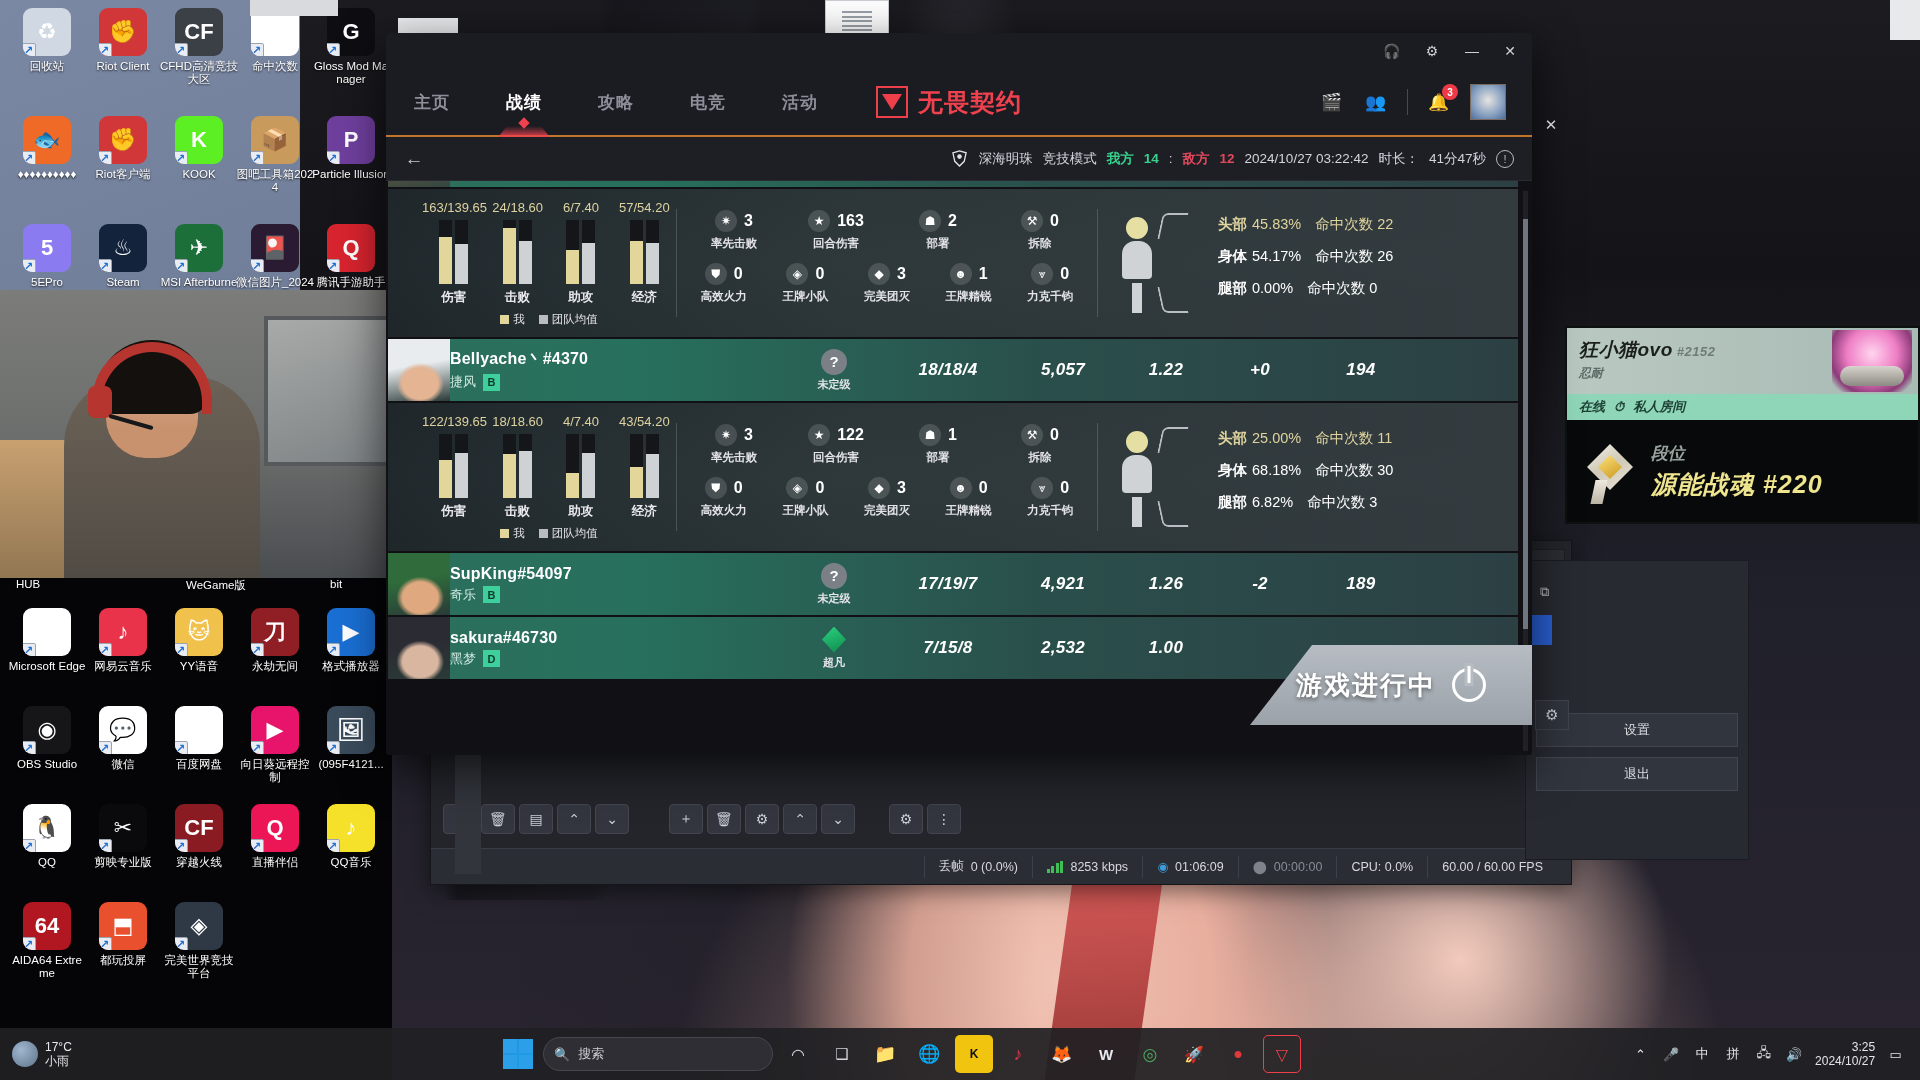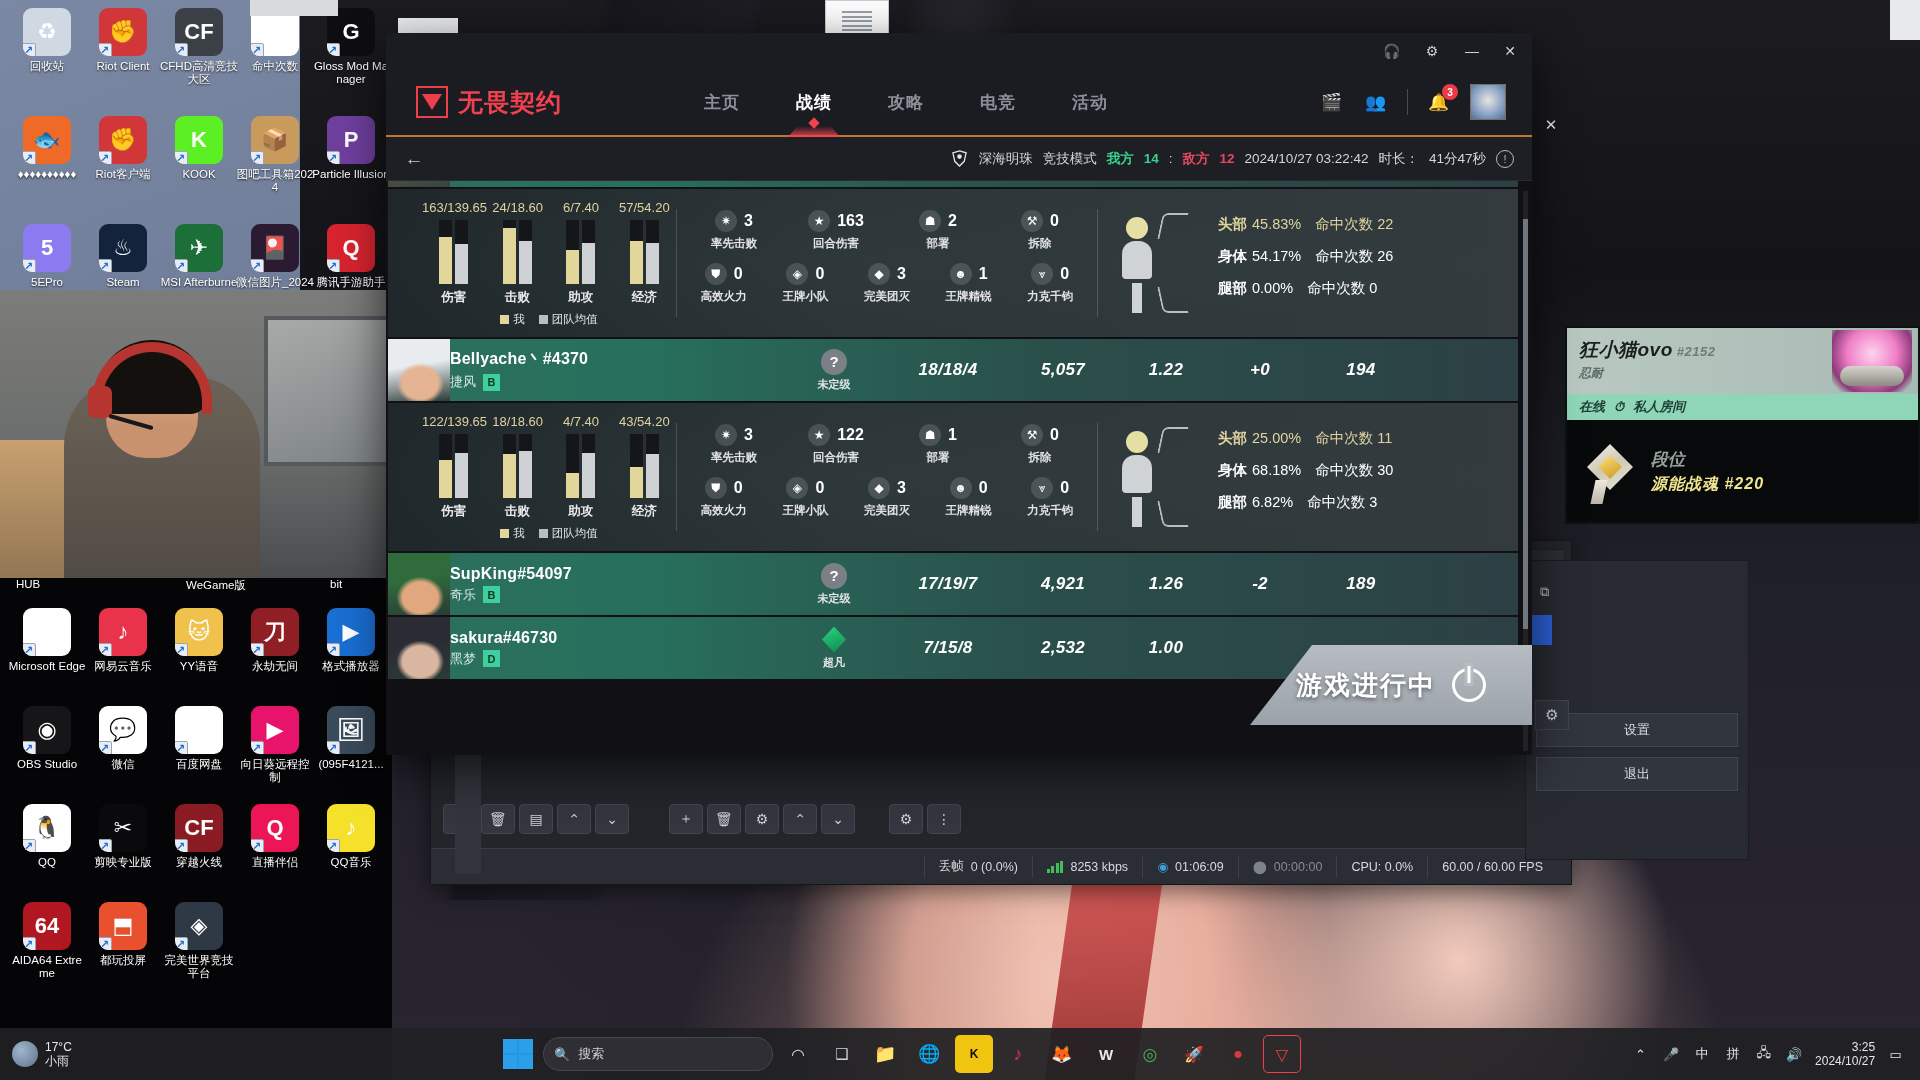--- a/index.html
+++ b/index.html
@@ -336,21 +336,21 @@
     background:linear-gradient(150deg,#f3f1ea 0%,#cfc9b6 48%,#e9e5da 100%);
   }
   #oc-emblem .c {
     position:absolute; left:15px; top:15px; width:24px; height:24px;
     clip-path:polygon(50% 0,100% 50%,50% 100%,0 50%);
     background:linear-gradient(150deg,#ffe27a,#c9971f);
   }
   #oc-emblem .tail { position:absolute; left:10px; top:40px; width:12px; height:24px;
     background:linear-gradient(180deg,#efeade,#b9b4a5); transform:skewX(-12deg); }
   #oc-txt .k { color:#97a29d; font-size:17px; font-weight:700; }
-  #oc-txt .v { color:#f0e58f; font-size:16px; font-weight:800; letter-spacing:1px; margin-top:3px; }
+  #oc-txt .v { color:#f0e58f; font-size:25px; font-weight:800; letter-spacing:1px; margin-top:3px; }
   
   #webcam {
     position:absolute; left:0; top:290px; width:392px; height:288px; z-index:18;
     background:linear-gradient(180deg,#6d6f6e 0%, #56585b 40%, #3e4245 100%);
     overflow:hidden;
   }
   #wc-wall { position:absolute; inset:0; background:
       linear-gradient(180deg,#7c7d7a 0%, #6b6d6c 55%, #4a4d50 100%); }
   #wc-person {
     position:absolute; left:64px; top:86px; width:196px; height:210px;
@@ -669,46 +669,46 @@
 <div id="val-window">
 
   <div id="val-titlebar">
     <div class="wc" style="right:120px;">🎧</div>
     <div class="wc" style="right:80px;">⚙</div>
     <div class="wc" style="right:40px;">—</div>
     <div class="wc" style="right:2px;">✕</div>
   </div>
 
   <div id="val-nav">
-    <div id="val-logo">
-      <div class="mark">
-        <svg viewBox="0 0 20 16">
-            <polygon points="0,0 20,0 10,16" fill="#ef3f4a"></polygon>
-          </svg>
-      </div>
-      <div class="wordmark">无畏契约</div>
-    </div>
     <div id="val-tabs">
         <div class="val-tab">
           <span>主页</span>
         </div>
         <div class="val-tab active">
           <span>战绩</span>
           <span class="diamond"></span>
         </div>
         <div class="val-tab">
           <span>攻略</span>
         </div>
         <div class="val-tab">
           <span>电竞</span>
         </div>
         <div class="val-tab">
           <span>活动</span>
         </div>
       </div>
+    <div id="val-logo">
+      <div class="mark">
+        <svg viewBox="0 0 20 16">
+            <polygon points="0,0 20,0 10,16" fill="#ef3f4a"></polygon>
+          </svg>
+      </div>
+      <div class="wordmark">无畏契约</div>
+    </div>
     <div id="val-nav-right">
       <div class="nav-ic">🎬</div>
       <div class="nav-ic">👥</div>
       <div id="nav-divider"></div>
       <div class="nav-ic" id="nav-bell">🔔
         <span class="badge">3</span>
       </div>
       <div id="nav-avatar"></div>
     </div>
   </div>

